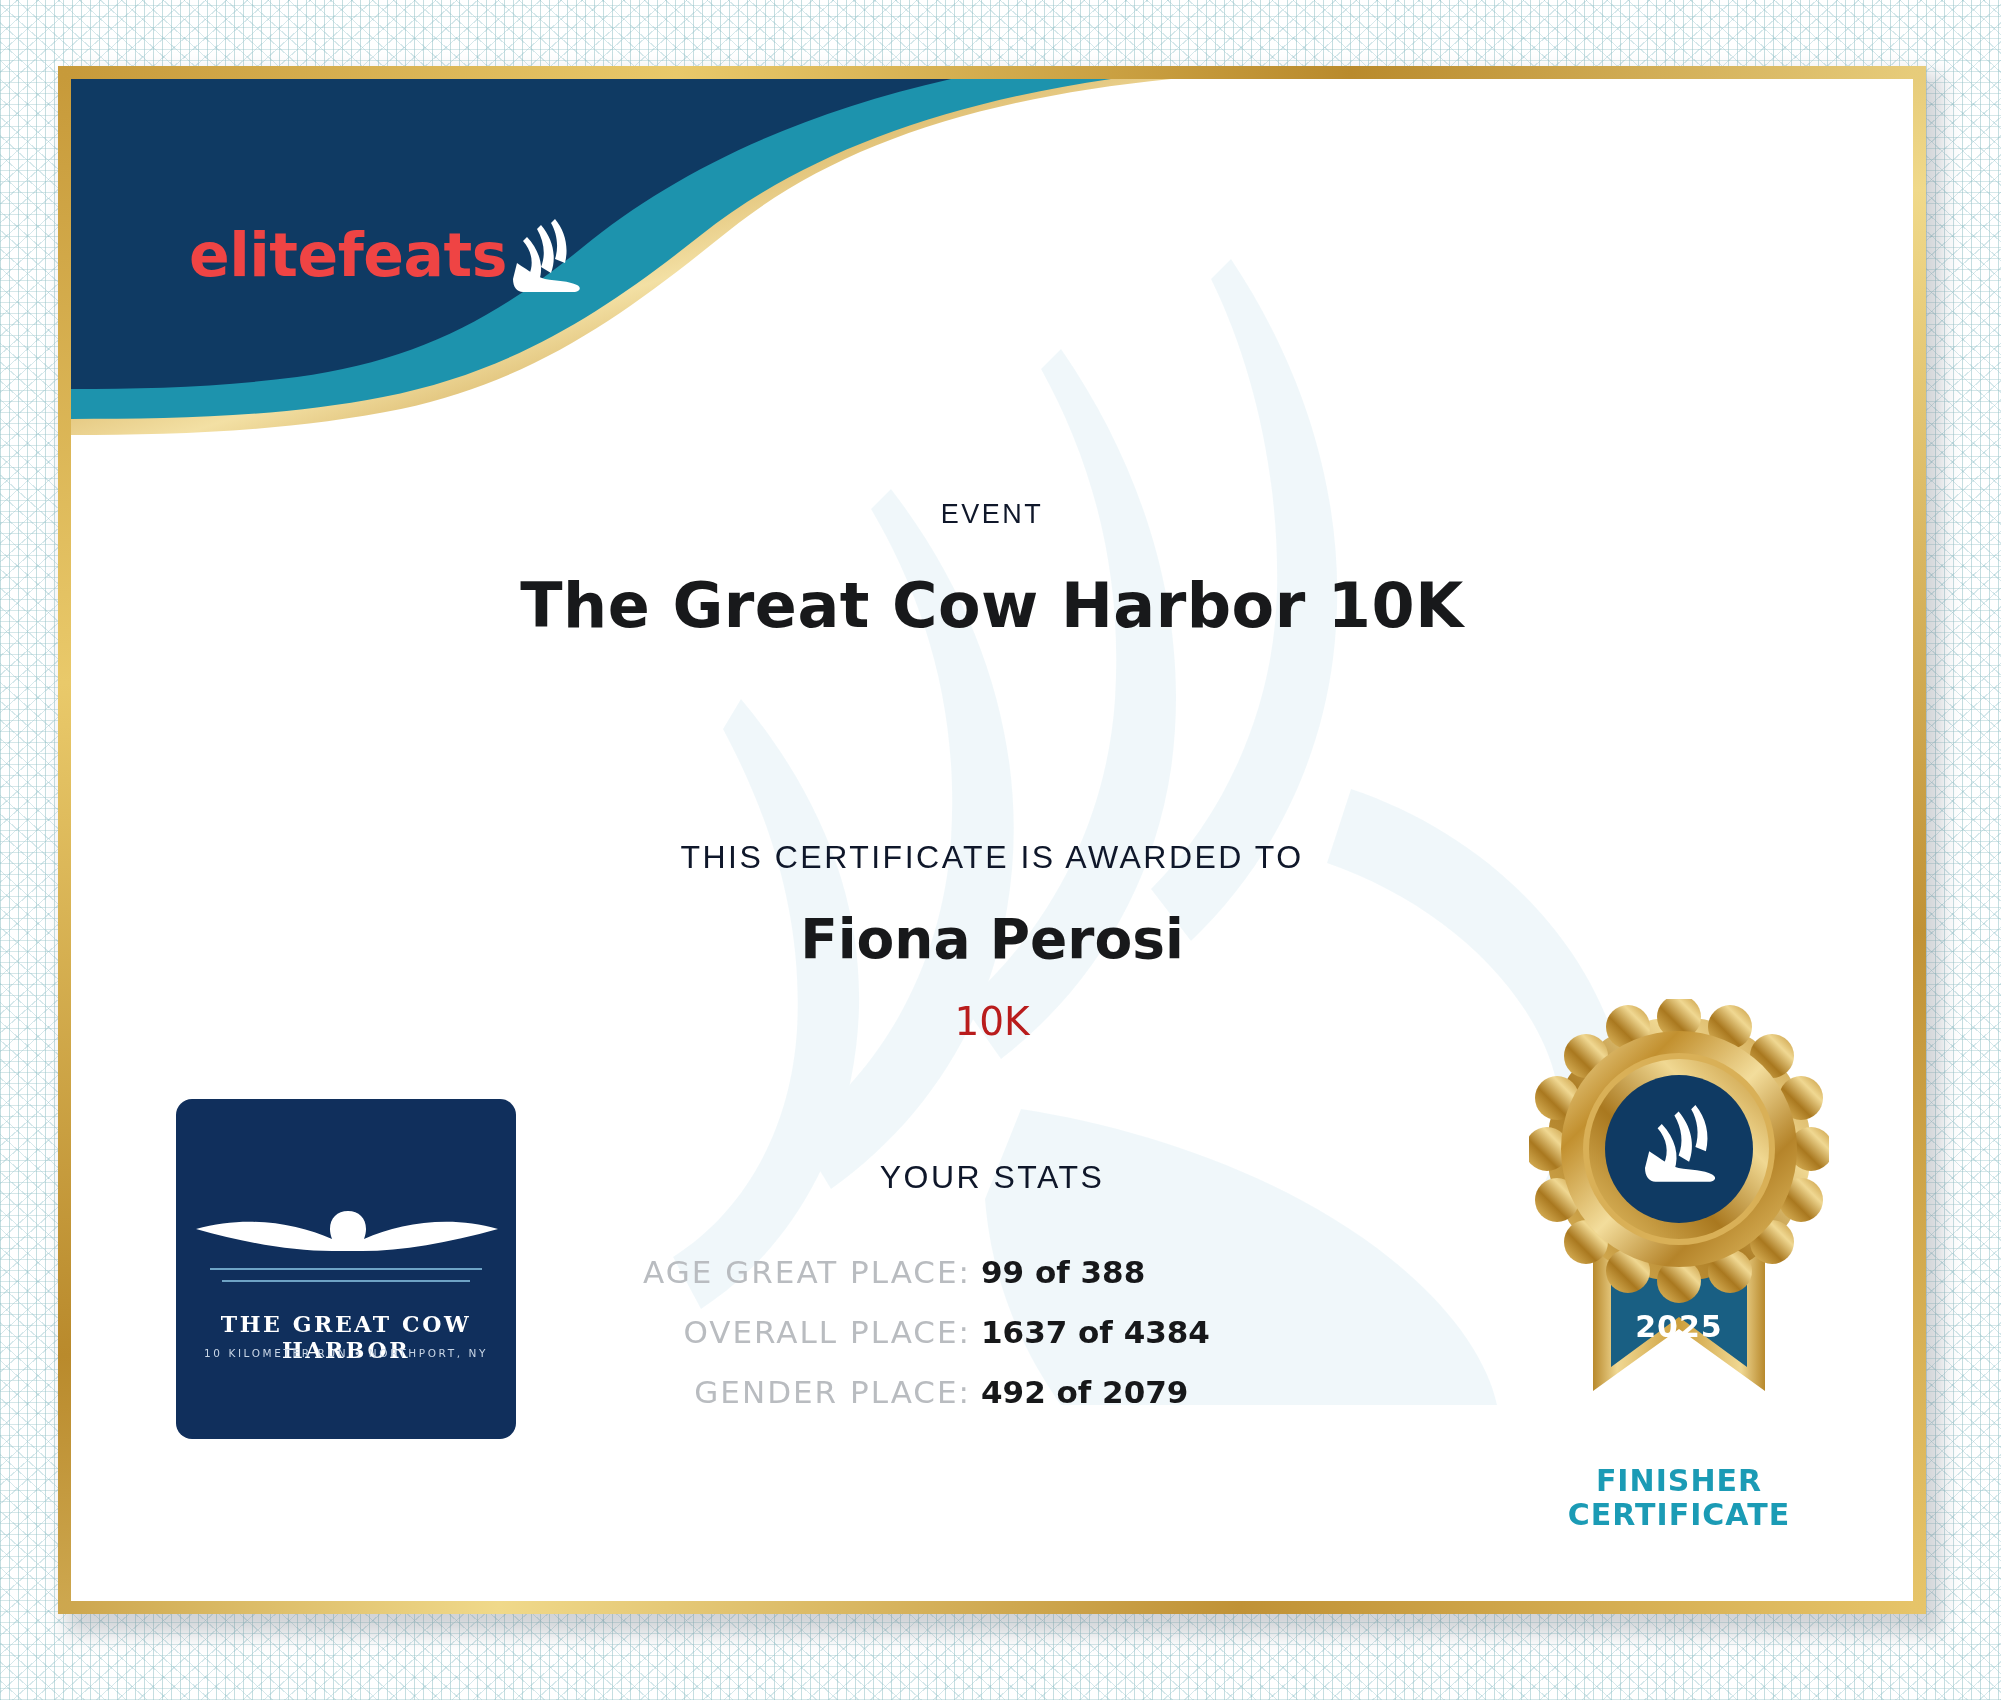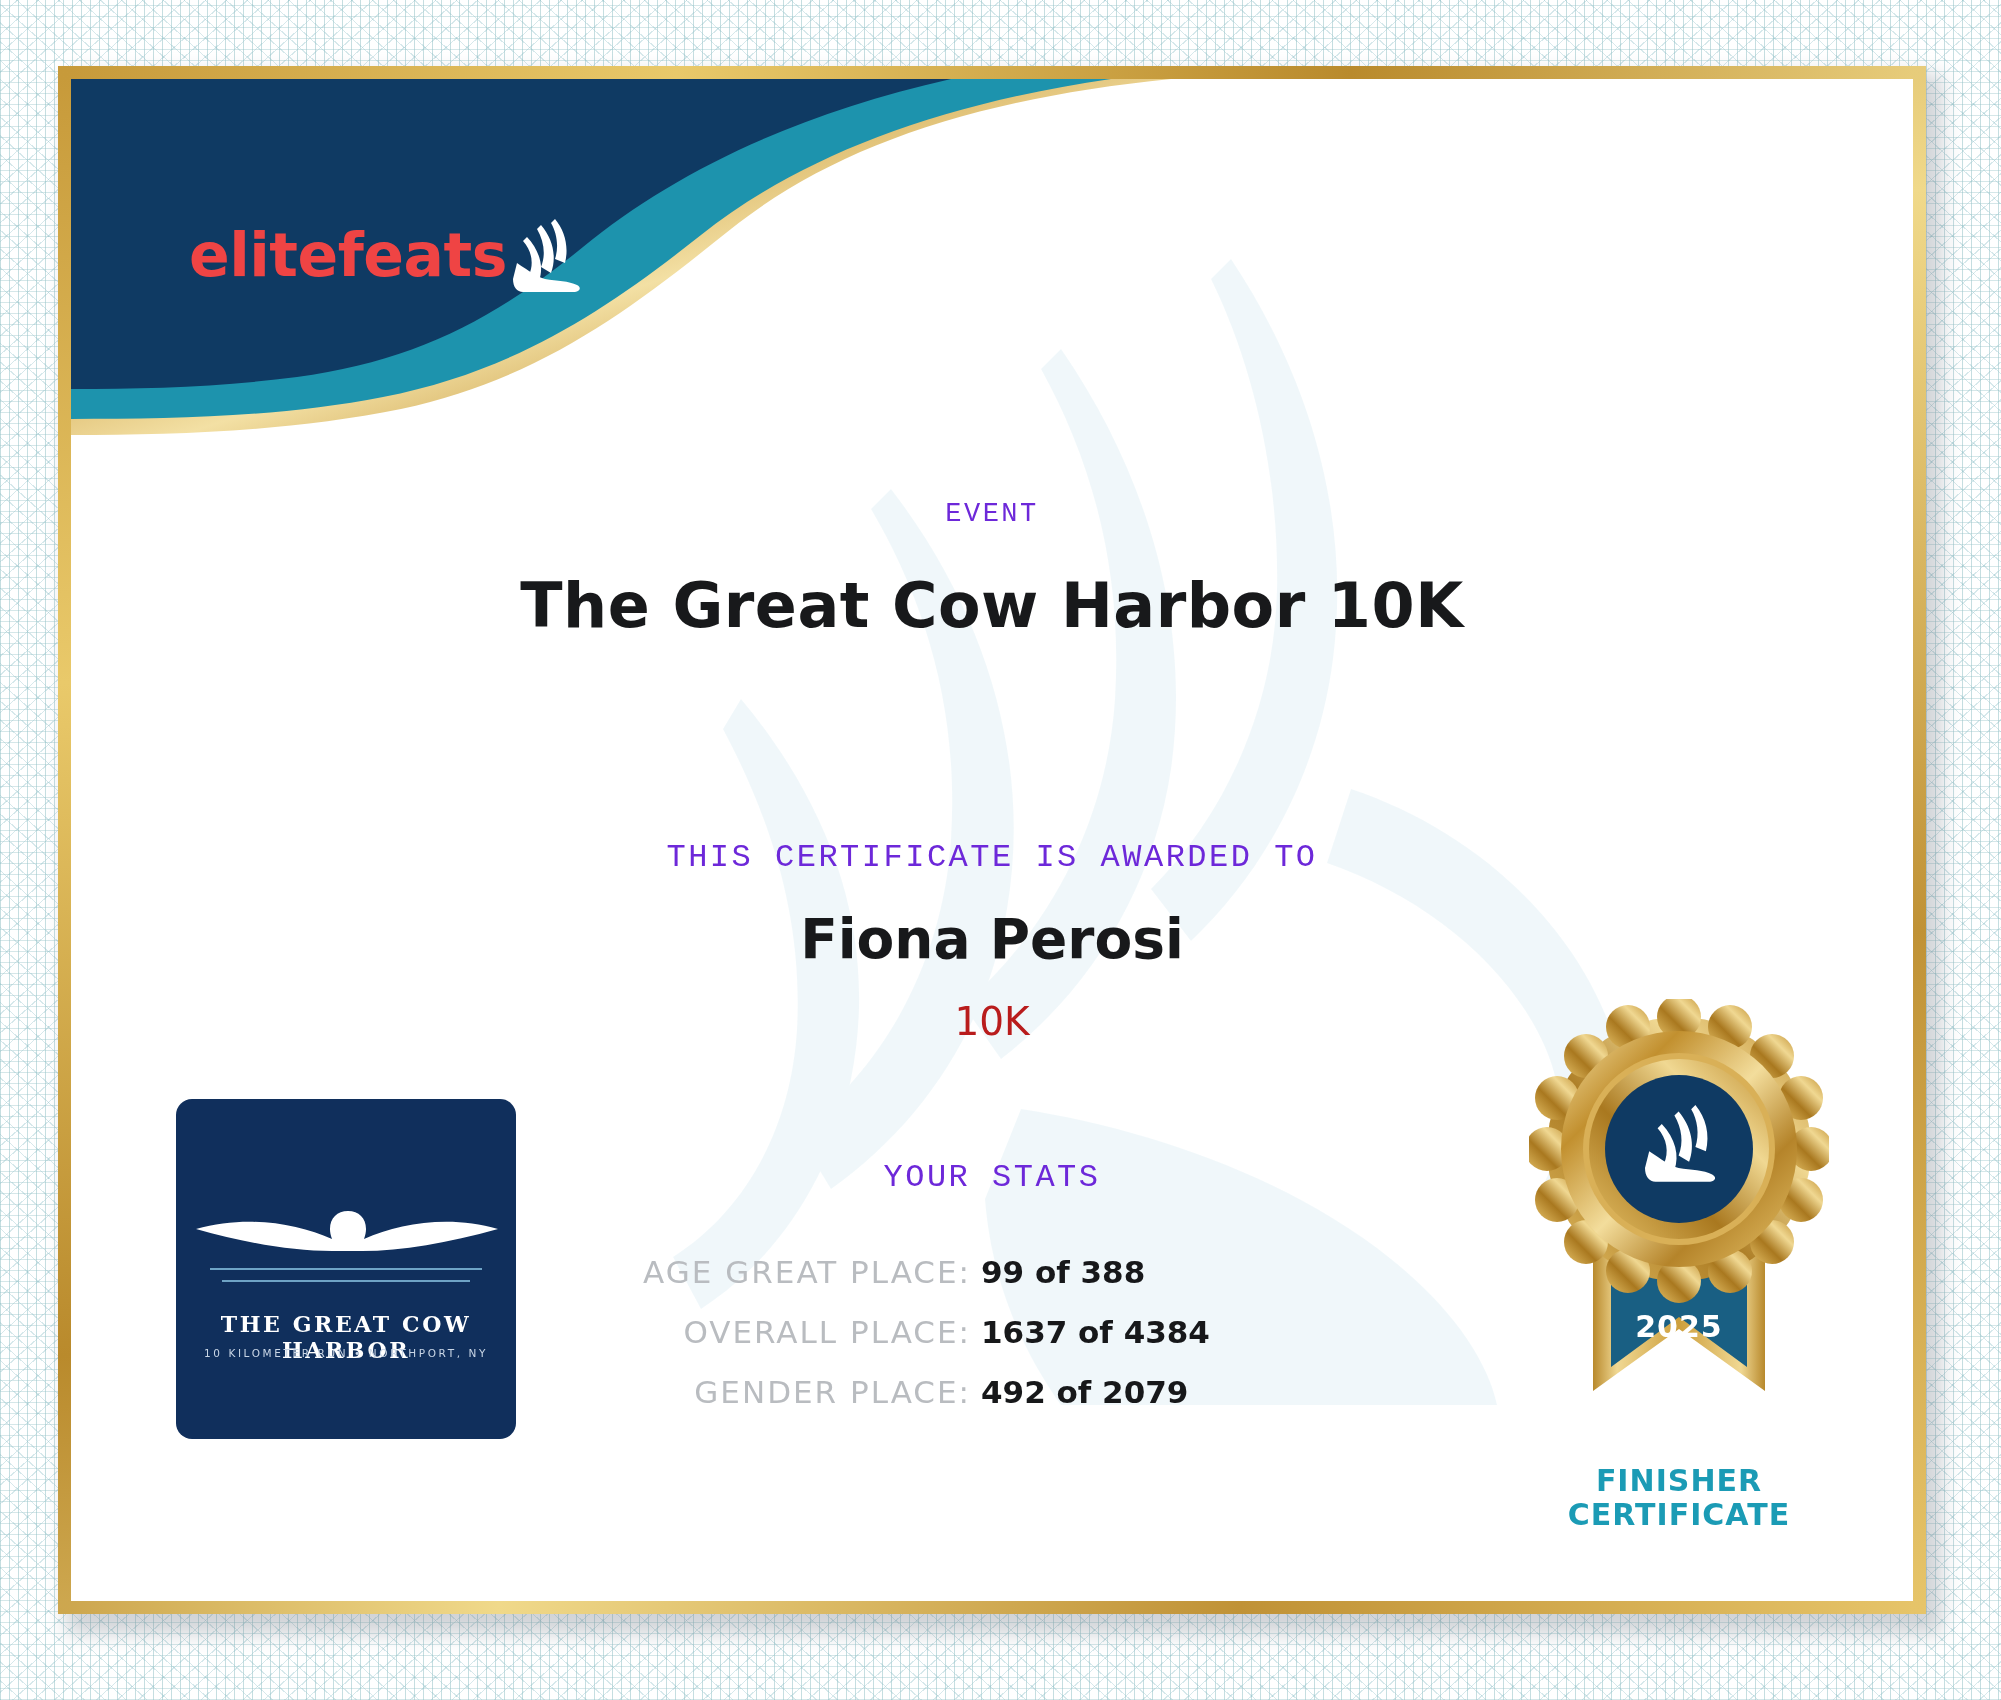--- a/index.html
+++ b/index.html
@@ -103,23 +103,23 @@
     letter-spacing: -0.5px;
     font-family: "DejaVu Sans", sans-serif;
   }
   .brand-wing {
     margin-left: 4px;
     margin-top: 2px;
   }
 
   
   .label {
-    color: #6d28d9;
+    color: #0f172a;
     letter-spacing: 2.5px;
-    font-family: Liberation Mono, monospace;
+    font-family: Liberation Sans, sans-serif;
   }
   .event-label {
     position: absolute;
     left: 0; right: 0;
     top: 420px;
     text-align: center;
     font-size: 27px;
   }
   .event-name {
     position: absolute;

